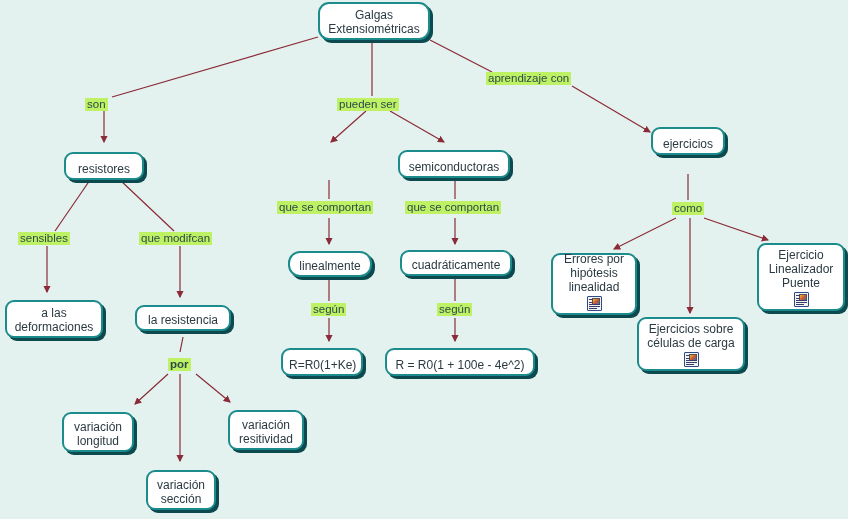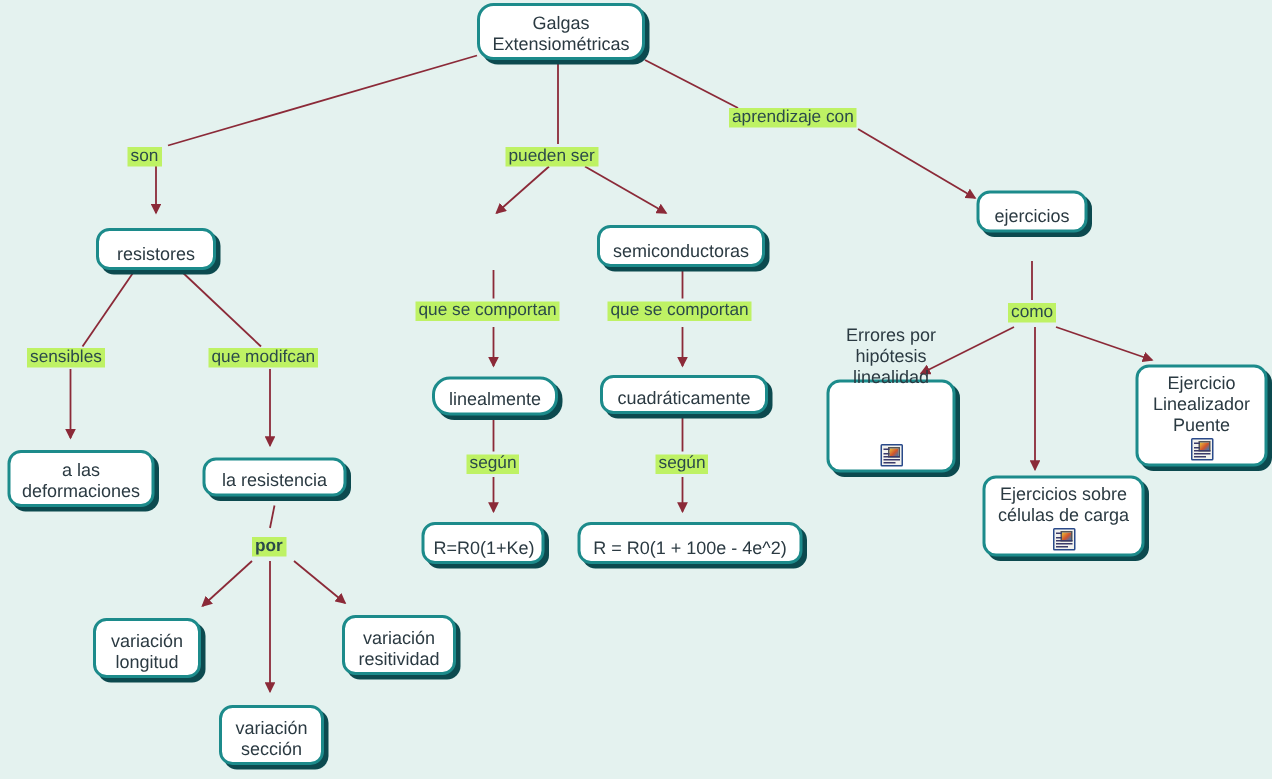--- a/index.html
+++ b/index.html
@@ -219,33 +219,33 @@
   </div>
 
   <div class="node" style="left:385px; top:348px; width:150px; height:28px;">
     <span class="label">R = R0(1 + 100e - 4e^2)</span>
   </div>
 
   <div class="node" style="left:651px; top:127px; width:74px; height:28px;">
     <span class="label">ejercicios</span>
   </div>
 
-  <div class="node" style="left:551px; top:253px; width:86px; height:62px;gap:36px;">
+  <div class="node" style="left:551px; top:253px; width:86px; height:62px;">
     <span class="label">Errores por
 hipótesis
 linealidad</span>
     <span class="res-icon">
       <span class="frame"></span>
       <span class="thumb"></span>
       <span class="ln l1"></span><span class="ln l2"></span>
       <span class="ln l3"></span><span class="ln l4"></span><span class="ln l5"></span>
     </span>
   </div>
 
-  <div class="node" style="left:637px; top:317px; width:108px; height:54px;margin-left:18px;">
+  <div class="node" style="left:637px; top:317px; width:108px; height:54px;">
     <span class="label">Ejercicios sobre
 células de carga</span>
     <span class="res-icon">
       <span class="frame"></span>
       <span class="thumb"></span>
       <span class="ln l1"></span><span class="ln l2"></span>
       <span class="ln l3"></span><span class="ln l4"></span><span class="ln l5"></span>
     </span>
   </div>
 

